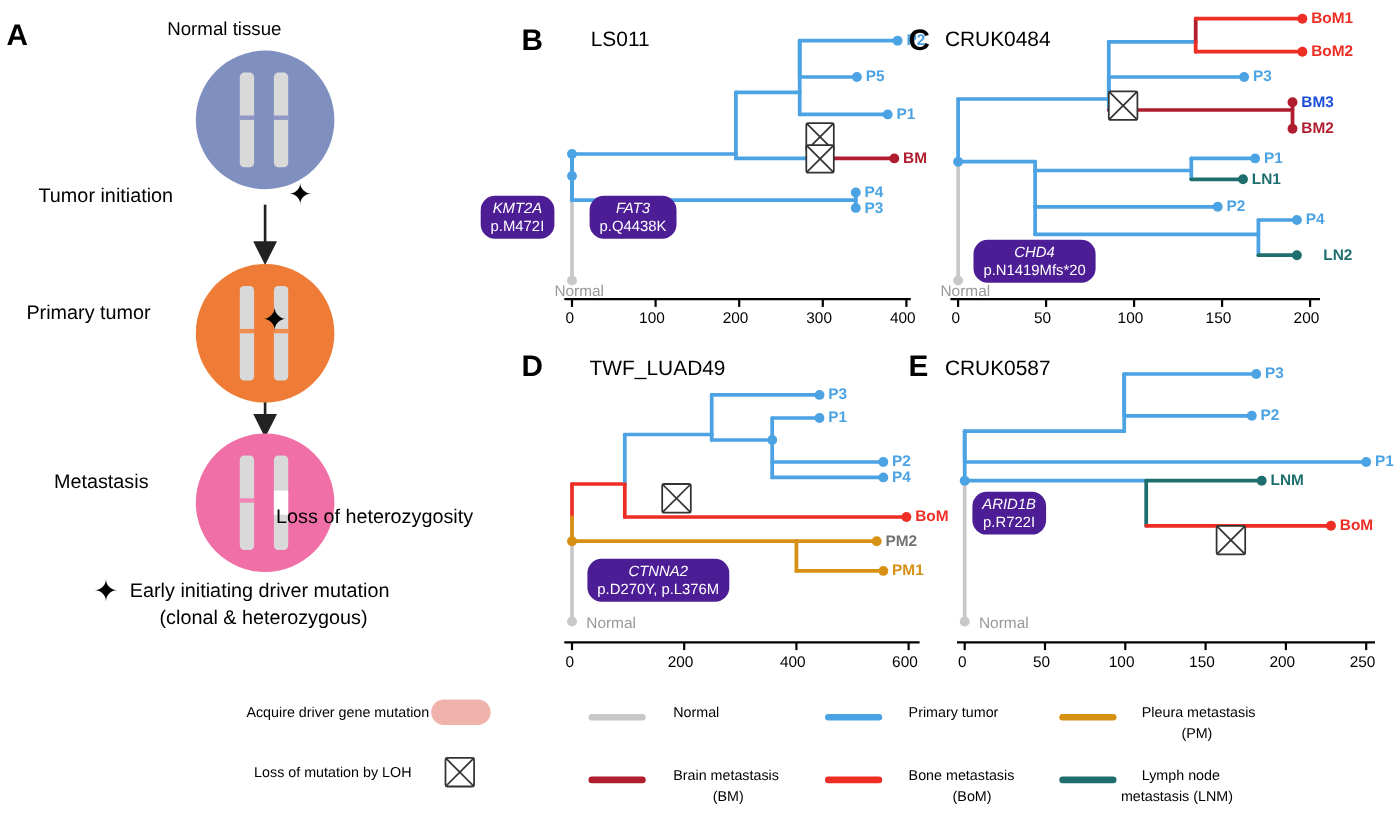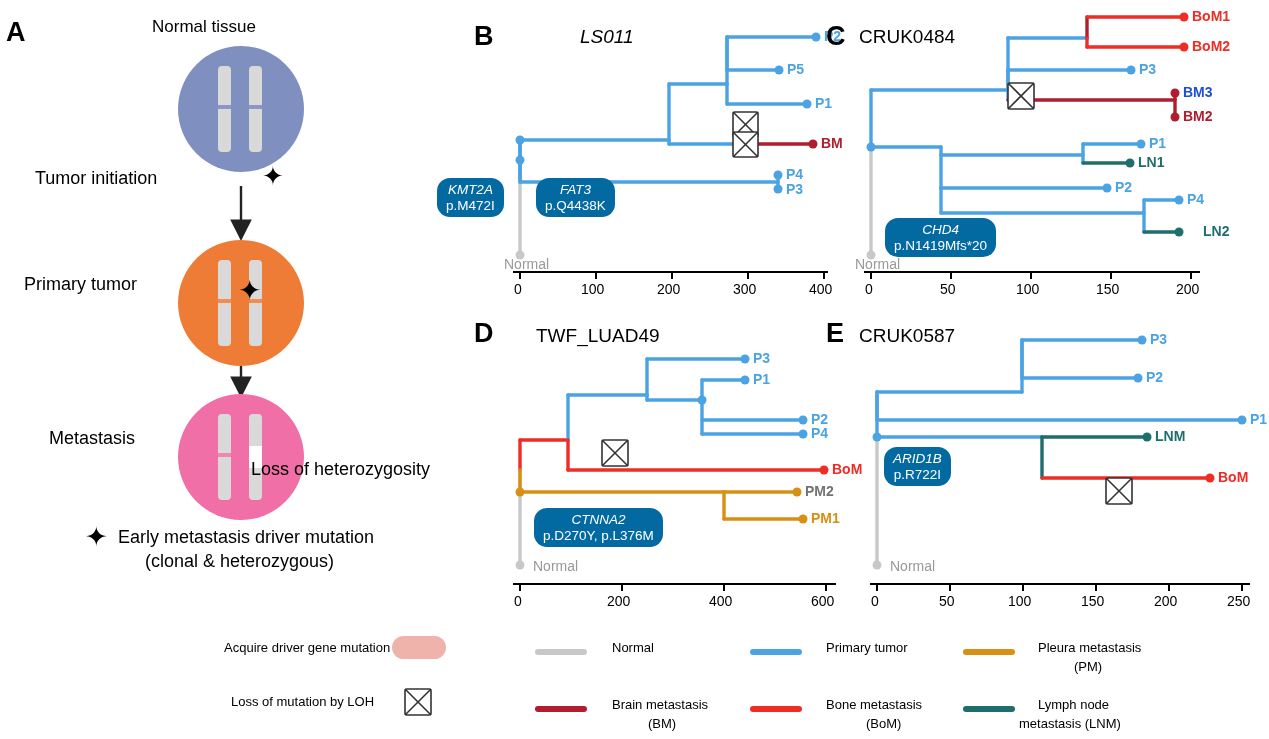--- a/index.html
+++ b/index.html
@@ -36,21 +36,21 @@
     white-space:nowrap;
   }
   .normal-label{
     position:absolute;
     font-size:14px;
     color:#999;
     white-space:nowrap;
   }
   .mut-box{
     position:absolute;
-    background:#0369a1;
+    background:#4c1d95;
     border-radius:13px;
     color:#ffffff;
     font-size:13.5px;
     line-height:1.15;
     text-align:center;
     padding:4px 9px;
     font-style:italic;
     white-space:nowrap;
   }
   .mut-box .gene{font-style:italic;display:block;}
@@ -134,25 +134,25 @@
 
 <div class="circleA" style="left:178px;top:394px;width:126px;height:126px;background:#ef6fa6;"></div>
 <div class="chrom" style="left:218px;top:414px;width:13px;height:86px;"></div>
 <div class="chrom" style="left:249px;top:414px;width:13px;height:86px;"></div>
 <div style="position:absolute;left:249px;top:446px;width:13px;height:22px;background:#ffffff;"></div>
 <div style="position:absolute;left:218px;top:453px;width:13px;height:4px;background:#f185b4;"></div>
 <div class="aLabel" style="left:49px;top:428px;">Metastasis</div>
 <div class="aLabel" style="left:251px;top:459px;">Loss of heterozygosity</div>
 
 <div class="star" style="left:85px;top:524px;font-size:27px;">✦</div>
-<div class="aLabel" style="left:118px;top:527px;">Early metastasis driver mutation</div>
+<div class="aLabel" style="left:118px;top:527px;">Early initiating driver mutation</div>
 <div class="aLabel" style="left:145px;top:551px;">(clonal &amp; heterozygous)</div>
 
 <div class="panel-letter" style="left:474px;top:21px;">B</div>
-<div class="fig-title" style="left:580px;top:26px;font-style:italic;">LS011</div>
+<div class="fig-title" style="left:537px;top:26px;">LS011</div>
 
 <svg width="1269" height="739" style="pointer-events:none;">
   <g fill="none" stroke-width="3.4" stroke-linecap="round">
 
     <path d="M520,255 L520,145" stroke="#c8c8c8"></path>
 
     <path d="M520,145 L520,180 M520,145 L520,140" stroke="#4ba3e3"></path>
     <path d="M520,140 L520,182" stroke="#4ba3e3"></path>
 
     <path d="M520,140 L669,140" stroke="#4ba3e3"></path>

